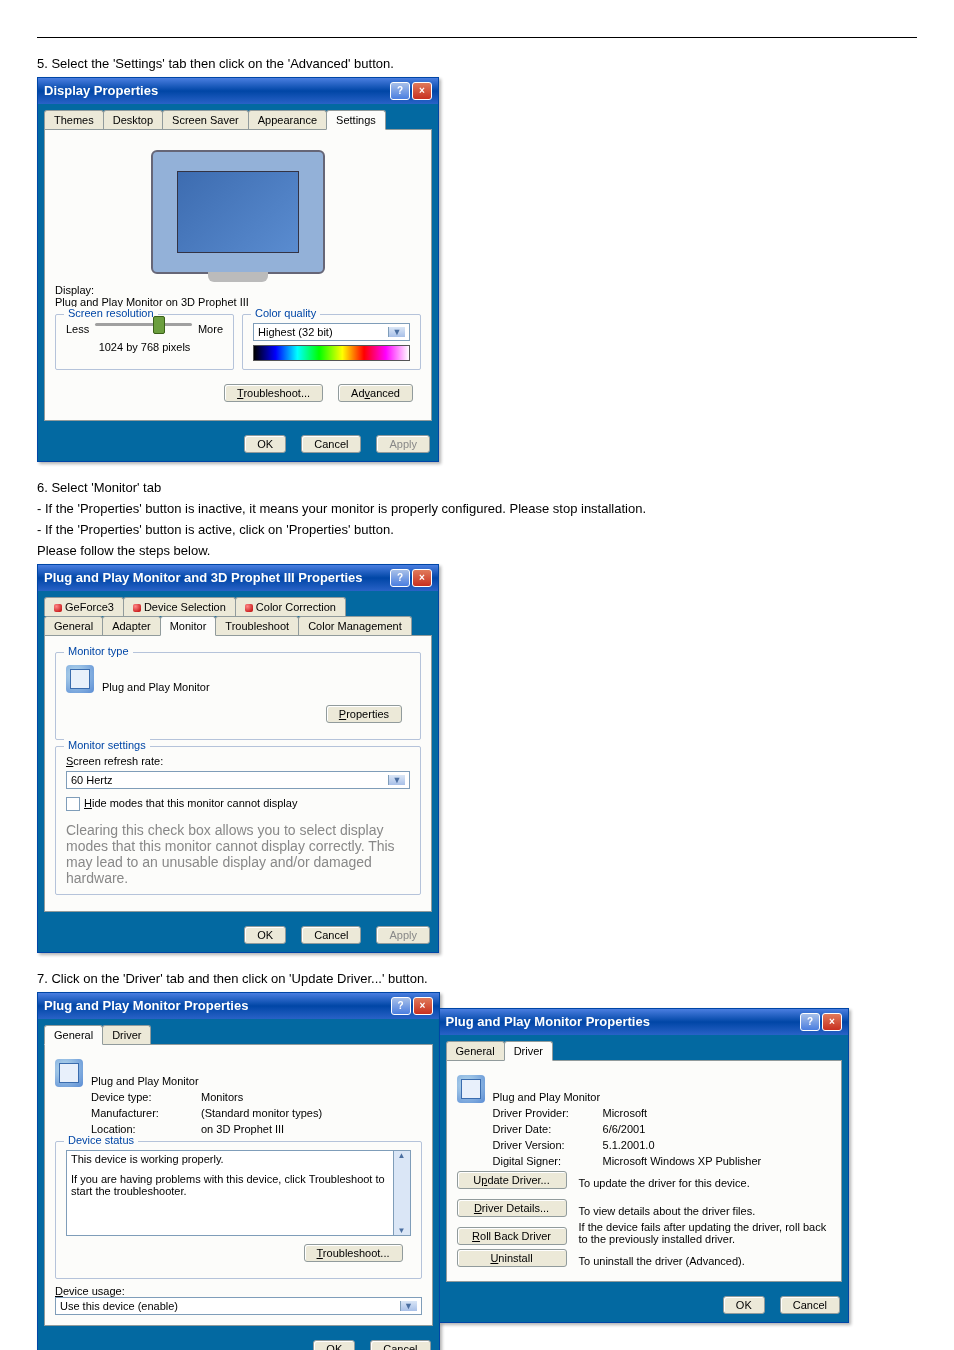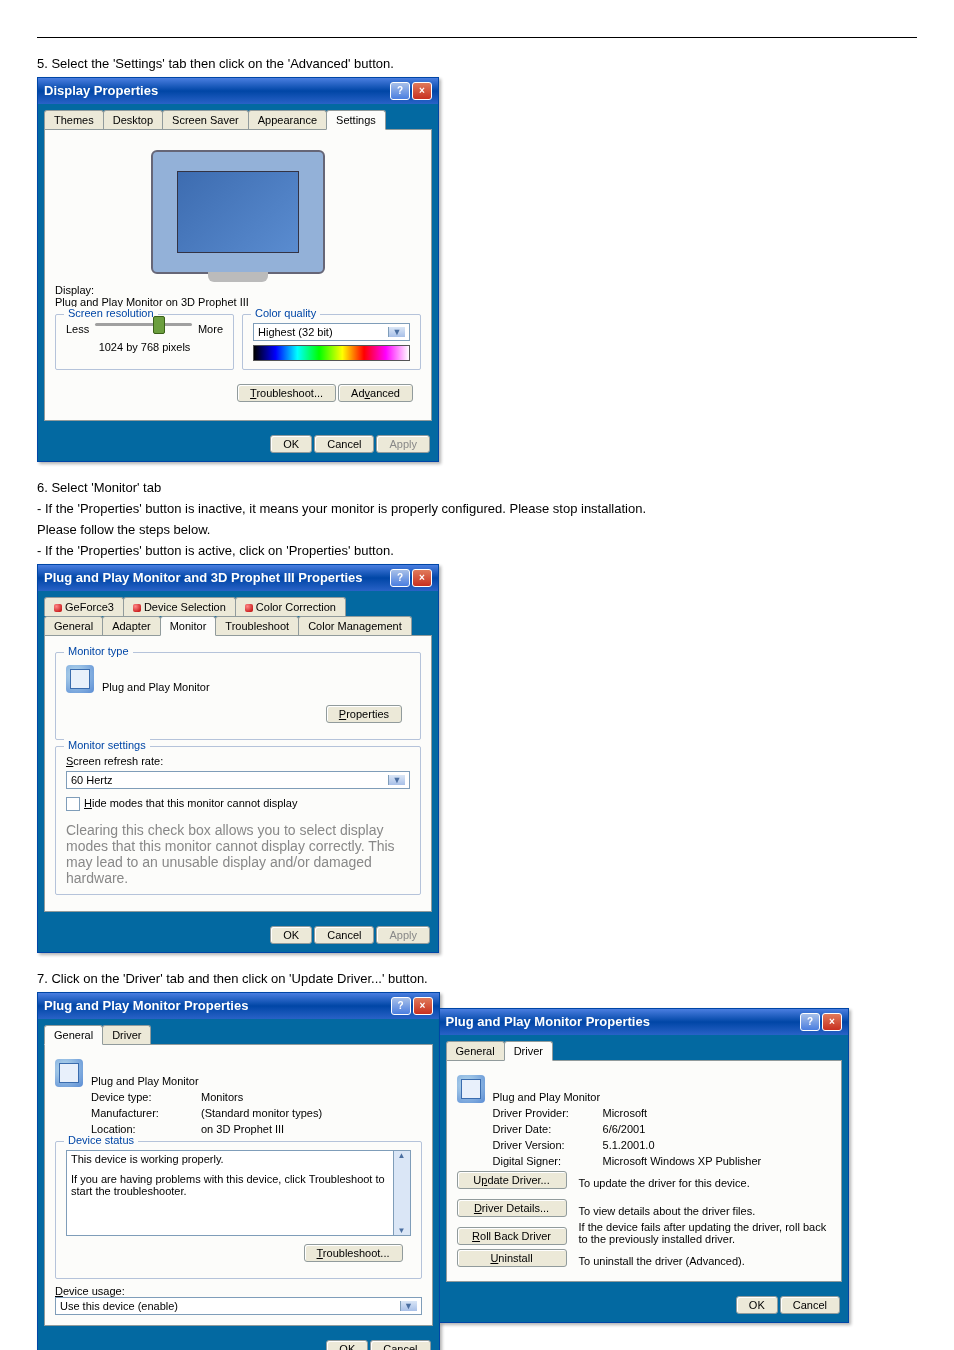--- a/index.html
+++ b/index.html
@@ -16,21 +16,21 @@
 .tab{background:#ece9d8;border:1px solid #919b9c;border-bottom:none;border-radius:3px 3px 0 0;padding:3px 9px;font-size:11px;margin-right:-1px;position:relative}
 .tab.active{background:#fcfcfa;z-index:2;border-bottom:1px solid #fcfcfa;margin-bottom:-1px}
 .tab .reddot{display:inline-block;width:8px;height:8px;background:radial-gradient(circle at 30% 30%,#f88,#b00);border-radius:2px;margin-right:3px;vertical-align:middle}
 .tabbody{background:#fcfcfa;border:1px solid #919b9c;margin:0 6px 6px;padding:10px;font-size:11px}
 .groupbox{border:1px solid #b5c3da;border-radius:2px;padding:8px 10px;margin:6px 0;position:relative}
 .groupbox>.legend{position:absolute;top:-8px;left:8px;background:#fcfcfa;padding:0 4px;color:#0046a6;font-size:11px}
 .xpbtn{background:#ece9d8;border:1px solid #919b9c;border-radius:3px;padding:2px 12px;font-size:11px;box-shadow:inset 1px 1px 0 #fff}
 .select,.inputbox{background:#fff;border:1px solid #7f9db9;font-size:11px;padding:2px 4px}
 .drop{display:flex;align-items:center;justify-content:space-between}
 .dropar{background:linear-gradient(#dae6f6,#a8c0e8);border-left:1px solid #7f9db9;width:16px;text-align:center;font-size:9px;color:#4a6ea0}
-.btnrow{display:flex;justify-content:flex-end;gap:2px;padding:8px}
+.btnrow{display:flex;justify-content:flex-end;gap:15px;padding:8px}
 .mon-preview{width:170px;height:120px;margin:10px auto;background:#93b1d8;border:2px solid #667;border-radius:6px;position:relative;display:flex;align-items:center;justify-content:center}
 .mon-screen{width:120px;height:80px;background:linear-gradient(135deg,#3d6cb0,#5a8cd0);border:1px solid #334}
 .mon-base{position:absolute;bottom:-10px;left:50%;transform:translateX(-50%);width:60px;height:10px;background:#bbb;border-radius:0 0 6px 6px}
 .slider{display:flex;align-items:flex-start;gap:6px}
 .track{flex:1;height:3px;background:#a0a0a0;position:relative;border-radius:2px}
 .thumb{width:10px;height:16px;background:#6b9e3e;border:1px solid #3a6018;border-radius:2px;position:absolute;top:-7px;left:60%}
 .colorbar{height:14px;background:linear-gradient(90deg,#000 0%,#00f 14%,#0ff 28%,#0f0 42%,#ff0 57%,#f00 71%,#f0f 85%,#fff 100%);border:1px solid #555;margin-top:4px}
 .checkbox{display:inline-block;width:12px;height:12px;border:1px solid #7f9db9;background:#fff;vertical-align:middle;margin-right:4px}
 .disabled{color:#888}
 .dualdlg{display:flex;gap:0;align-items:flex-start;width:812px}
@@ -98,22 +98,22 @@
   </div>
   <div class="btnrow">
     <button class="xpbtn">OK</button>
     <button class="xpbtn">Cancel</button>
     <button class="xpbtn disabled">Apply</button>
   </div>
 </div>
 
 <p class="instr">6. Select 'Monitor' tab</p>
 <p class="instr">- If the 'Properties' button is inactive, it means your monitor is properly configured. Please stop installation.</p>
+<p class="instr">- If the 'Properties' button is active, click on 'Properties' button.</p>
 <p class="instr">Please follow the steps below.</p>
-<p class="instr">- If the 'Properties' button is active, click on 'Properties' button.</p>
 
 <div class="dialog">
   <div class="titlebar">
         <span>Plug and Play Monitor and 3D Prophet III Properties</span>
     <span class="btns">
           <span class="winbtn help">?</span>
           <span class="winbtn close">×</span>
         </span>
   </div>
   <div class="tabrow">

